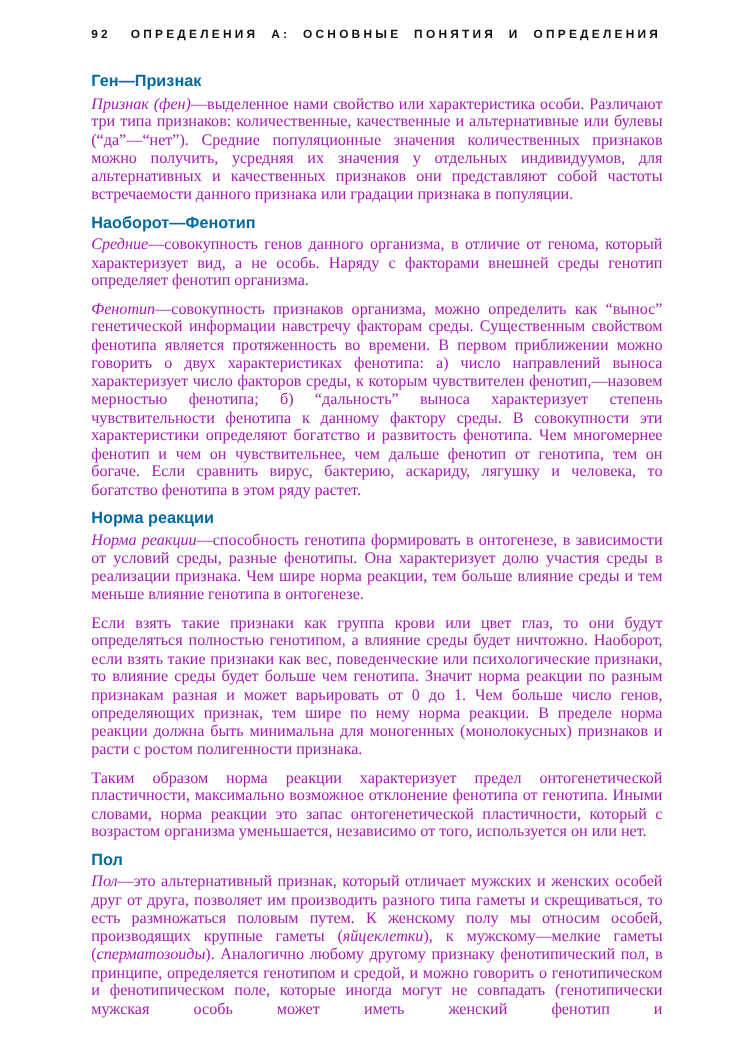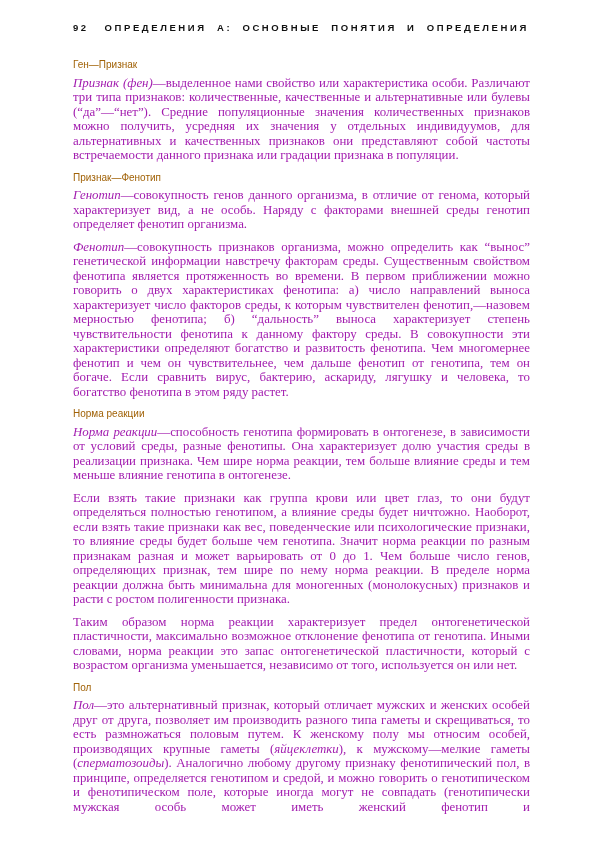--- a/index.html
+++ b/index.html
@@ -32,25 +32,25 @@
     margin-right: 16px;
   }
   .running-head .head-title {
     letter-spacing: 2.6px;
     word-spacing: 5px;
     white-space: nowrap;
   }
   main section { margin: 0; }
   .section-heading {
     font-family: "Liberation Sans", sans-serif;
-    font-weight: normal;
-    font-size: 10px;
+    font-weight: bold;
+    font-size: 13px;
     line-height: 14.5px;
     margin: 0 0 3px 0;
-    color: #a16207;
+    color: #0369a1;
   }
   section:first-child .section-heading {
     margin-top: 24px;
   }
   p.paragraph {
     margin: 0 0 8px 0;
     font-size: 12.9px;
     line-height: 14.5px;
     text-align: justify;
     text-align-last: left;
@@ -68,22 +68,22 @@
   <header class="running-head">
     <span class="page-number">92</span>
     <span class="head-title">ОПРЕДЕЛЕНИЯ А: ОСНОВНЫЕ ПОНЯТИЯ И ОПРЕДЕЛЕНИЯ</span>
   </header>
   <main>
       <section>
         <h2 class="section-heading">Ген—Признак</h2>
         <p class="paragraph"><span class="italic">Признак (фен)</span><span>—выделенное нами свойство или характеристика особи. Различают три типа признаков: количественные, качественные и альтернативные или булевы (“да”—“нет”). Средние популяционные значения количественных признаков можно получить, усредняя их значения у отдельных индивидуумов, для альтернативных и качественных признаков они представляют собой частоты встречаемости данного признака или градации признака в популяции.</span></p>
       </section>
       <section>
-        <h2 class="section-heading">Признак—Фенотип</h2>
-        <p class="paragraph"><span class="italic">Генотип</span><span>—совокупность генов данного организма, в отличие от генома, который характеризует вид, а не особь. Наряду с факторами внешней среды генотип определяет фенотип организма.</span></p>
+        <h2 class="section-heading">Наоборот—Фенотип</h2>
+        <p class="paragraph"><span class="italic">Средние</span><span>—совокупность генов данного организма, в отличие от генома, который характеризует вид, а не особь. Наряду с факторами внешней среды генотип определяет фенотип организма.</span></p>
         <p class="paragraph"><span class="italic">Фенотип</span><span>—совокупность признаков организма, можно определить как “вынос” генетической информации навстречу факторам среды. Существенным свойством фенотипа является протяженность во времени. В первом приближении можно говорить о двух характеристиках фенотипа: а) число направлений выноса характеризует число факторов среды, к которым чувствителен фенотип,—назовем мерностью фенотипа; б) “дальность” выноса характеризует степень чувствительности фенотипа к данному фактору среды. В совокупности эти характеристики определяют богатство и развитость фенотипа. Чем многомернее фенотип и чем он чувствительнее, чем дальше фенотип от генотипа, тем он богаче. Если сравнить вирус, бактерию, аскариду, лягушку и человека, то богатство фенотипа в этом ряду растет.</span></p>
       </section>
       <section>
         <h2 class="section-heading">Норма реакции</h2>
         <p class="paragraph"><span class="italic">Норма реакции</span><span>—способность генотипа формировать в онтогенезе, в зависимости от условий среды, разные фенотипы. Она характеризует долю участия среды в реализации признака. Чем шире норма реакции, тем больше влияние среды и тем меньше влияние генотипа в онтогенезе.</span></p>
         <p class="paragraph"><span>Если взять такие признаки как группа крови или цвет глаз, то они будут определяться полностью генотипом, а влияние среды будет ничтожно. Наоборот, если взять такие признаки как вес, поведенческие или психологические признаки, то влияние среды будет больше чем генотипа. Значит норма реакции по разным признакам разная и может варьировать от 0 до 1. Чем больше число генов, определяющих признак, тем шире по нему норма реакции. В пределе норма реакции должна быть минимальна для моногенных (монолокусных) признаков и расти с ростом полигенности признака.</span></p>
         <p class="paragraph"><span>Таким образом норма реакции характеризует предел онтогенетической пластичности, максимально возможное отклонение фенотипа от генотипа. Иными словами, норма реакции это запас онтогенетической пластичности, который с возрастом организма уменьшается, независимо от того, используется он или нет.</span></p>
       </section>
       <section>
         <h2 class="section-heading">Пол</h2>

